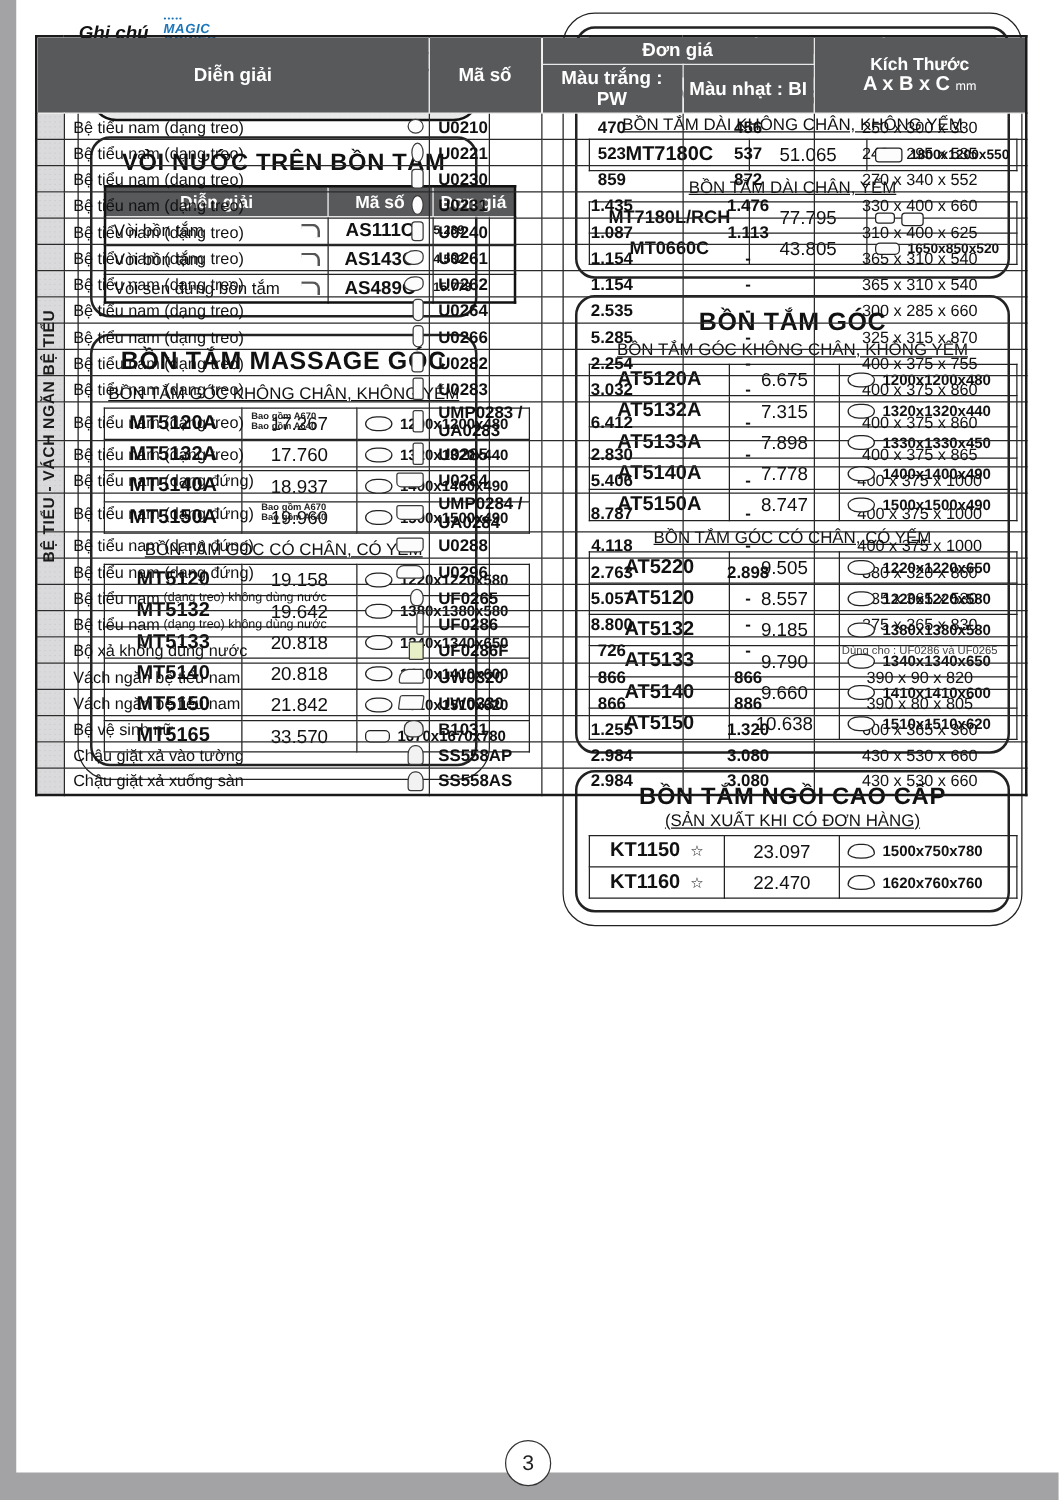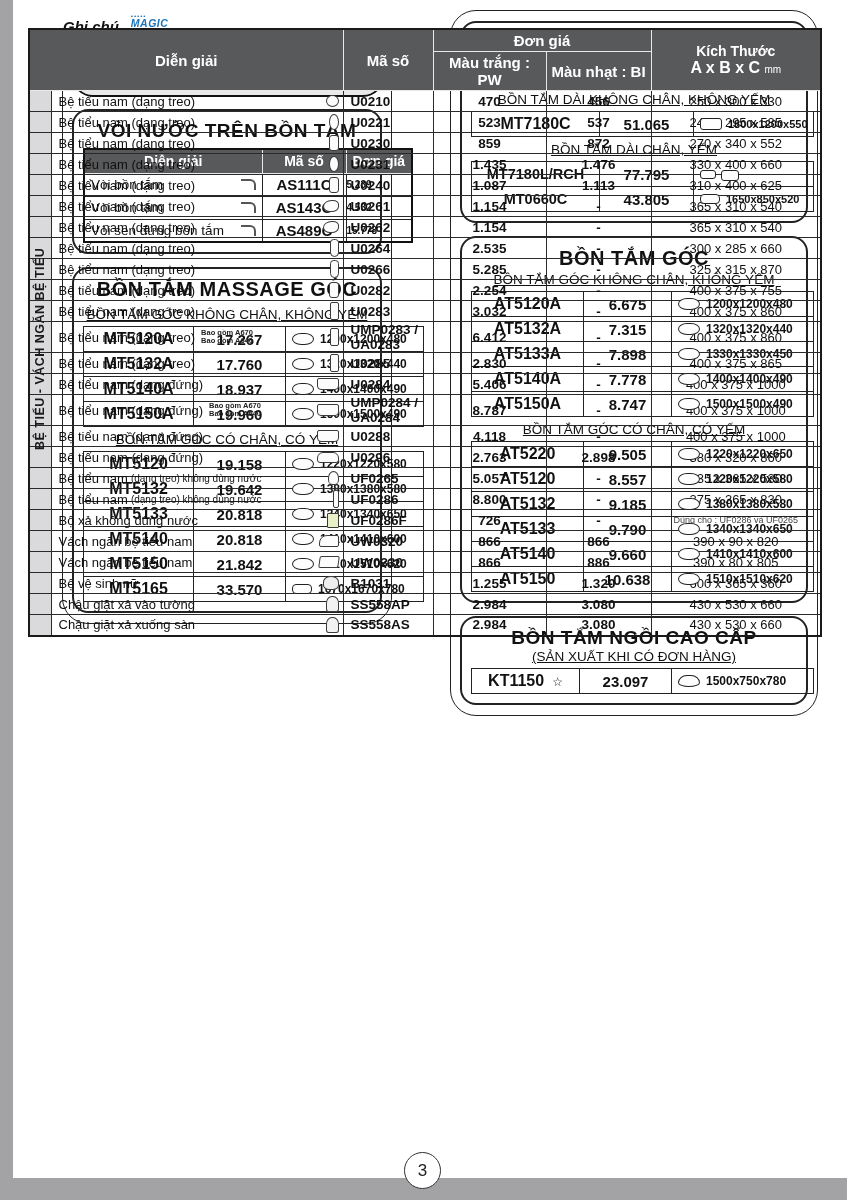--- a/index.html
+++ b/index.html
@@ -117,21 +117,21 @@
   .f-flex { display:flex; align-items:center; }
   .fico { flex:none; margin-left:auto; margin-right:6px; width:15px; height:11px;
           border-top:2px solid #555; border-right:2px solid #555; border-radius:0 6px 0 0; }
   td.f-code { font-weight:bold; font-size:15px; text-align:center; }
   td.f-price{ font-weight:bold; font-size:10px; text-align:left; }
 
   
   table.tub td { border:1.5px solid #222; height:25px; }
   td.t-code { font-weight:bold; font-size:16px; text-align:center; white-space:nowrap; }
   td.t-code .star { font-weight:normal; font-size:12px; margin-left:8px; }
-  td.t-price{ font-weight:bold; font-size:15px; text-align:center; }
+  td.t-price{ font-weight:normal; font-size:15px; text-align:center; }
   td.t-dims { font-size:12px; font-weight:bold; padding:0 4px; }
   .t-flex { display:flex; align-items:center; justify-content:flex-start; gap:6px; }
   .tico { flex:none; position:relative; display:inline-block; width:22px; height:12px;
           border:1.5px solid #222; border-radius:50% / 60%; background:#fdfdfd; margin-left:2px; }
   .t-rect  { border-radius:3px; }
   .t-rect2 { border-radius:4px; width:20px; height:10px; }
   .t-claw  { border-radius:45% 45% 55% 55% / 70% 70% 40% 40%; }
   .t-double{ border-radius:3px; width:16px; height:9px; }
   .t-double::after { content:''; position:absolute; left:20px; top:-1px; width:16px; height:9px;
           border:1.5px solid #222; border-radius:3px; background:#fdfdfd; }
@@ -1025,20 +1025,30 @@
                 <td class="t-code"><span>KT1150</span><span class="star">☆</span></td>
                 <td class="t-price">23.097</td>
                 <td class="t-dims">
                   <span class="t-flex">
                     <span class="tico t-claw"></span>
                     <span class="dims-txt">1500x750x780</span>
                   </span>
                 </td>
               </tr>
 
+              <tr>
+                <td class="t-code"><span>KT1160</span><span class="star">☆</span></td>
+                <td class="t-price">22.470</td>
+                <td class="t-dims">
+                  <span class="t-flex">
+                    <span class="tico t-claw"></span>
+                    <span class="dims-txt">1620x760x760</span>
+                  </span>
+                </td>
+              </tr>
             </tbody>
         </table>
       </div>
 
     </div>
   </div>
 </div>
 
 <div class="page-circle">3</div>
 

